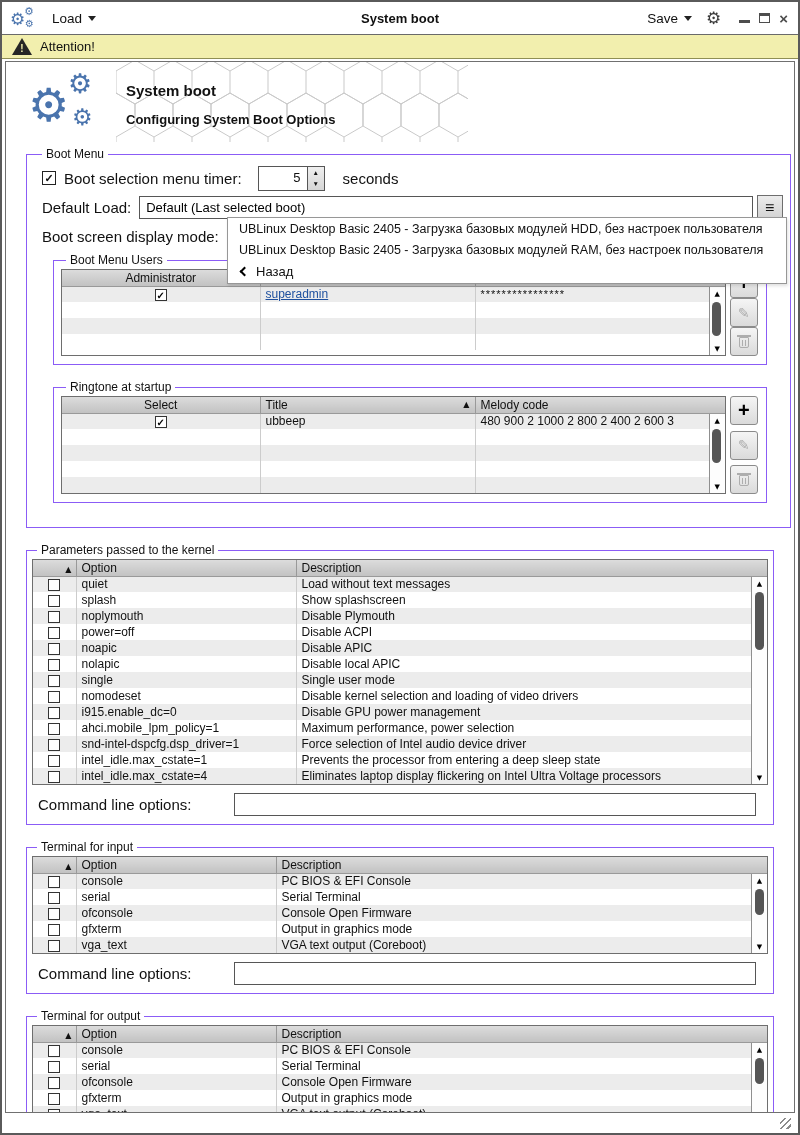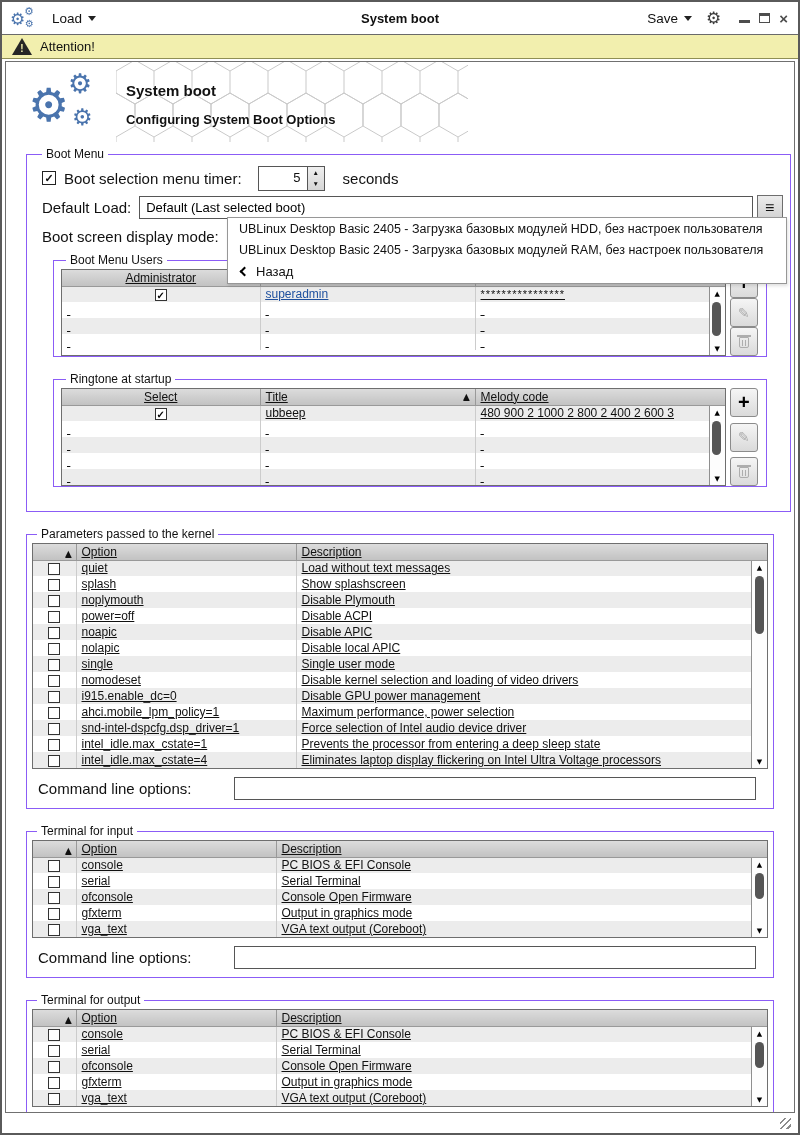--- a/index.html
+++ b/index.html
@@ -45,21 +45,21 @@
   
   .appheader{position:relative;height:80px;overflow:hidden;}
   .hexes{position:absolute;left:106px;top:-2px;}
   .appheader .htitle{position:absolute;left:116px;top:20px;font-size:15px;font-weight:bold;text-shadow:0 0 4px #fff,0 0 2px #fff;}
   .appheader .hsub{position:absolute;left:116px;top:50px;font-size:13px;font-weight:bold;text-shadow:0 0 4px #fff,0 0 2px #fff;}
   .appheader .gears-lg{position:absolute;left:16px;top:8px;}
 
   
   fieldset{border:1px solid #8b5cf6;margin:16px;padding:2px 7px 8px 10px;}
   legend{font-size:12px;padding:0 4px;margin-left:5px;line-height:13px;}
-  fieldset.inner{padding:2px 7px 0 7px;}
+  fieldset.inner{padding:2px 7px 8px 7px;}
   .fs-boot{margin-top:6px;}
   .fs-kernel{margin-top:8px;padding:2px 5px 8px 5px;}
   .fs-term{margin-top:6px;padding:2px 5px 8px 5px;}
 
   .row{display:flex;align-items:center;}
   .row-timer{margin:2px 0 0 5px;gap:8px;height:26px;}
   .row-load{margin:5px 0 0 5px;height:23px;}
   .row-mode{margin:6px 0 0 5px;height:23px;}
   .lbl{font-size:15px;white-space:nowrap;}
 
@@ -73,21 +73,21 @@
   .txtin{height:23px;border:1px solid #565656;font-size:13px;padding:0 6px;font-family:"Liberation Sans",sans-serif;background:#fff;}
   .load-input{flex:1;margin-left:8px;}
   .burger{width:26px;height:25px;margin-left:4px;border:1px solid #6e6e6e;background:linear-gradient(#ececec,#d2d2d2);display:flex;align-items:center;justify-content:center;font-size:16px;font-weight:bold;color:#111;flex:none;}
   .combo{width:556px;height:23px;border:1px solid #565656;background:#fff;display:flex;align-items:center;padding:0 6px;font-size:13px;margin-left:8px;}
 
   .fs-users,.fs-ring{margin-top:6px;}
   .tbl-row{display:flex;gap:4px;align-items:stretch;}
 
   
   .tblwrap{position:relative;border:1px solid #6e6e6e;background:#fff;flex:1;overflow:hidden;}
-  table{width:100%;border-collapse:collapse;table-layout:fixed;font-size:12px;text-decoration:underline;}
+  table{width:100%;border-collapse:collapse;table-layout:fixed;font-size:12px;}
   th{background:linear-gradient(#dcdcdc,#c2c2c2);border-right:1px solid #999;border-bottom:1px solid #999;height:16px;font-weight:normal;text-align:left;padding:0 5px;overflow:hidden;white-space:nowrap;font-size:12px;}
   th:last-child{border-right:none;}
   td{height:16px;padding:0 5px;border-right:1px solid #ccc;overflow:hidden;white-space:nowrap;font-size:12px;}
   td:last-child{border-right:none;}
   tbody tr:nth-child(odd) td{background:#ececec;}
   .c{text-align:center;}
   .hsort{display:flex;align-items:center;justify-content:space-between;}
   .sort{font-size:8px;color:#111;font-family:"DejaVu Sans",sans-serif;}
   .th-arrow{text-align:right;padding-right:4px;}
   .cb{display:inline-block;width:12px;height:12px;border:1px solid #333;background:#fff;font-size:10px;line-height:11px;font-weight:bold;color:#000;text-align:center;vertical-align:middle;}

